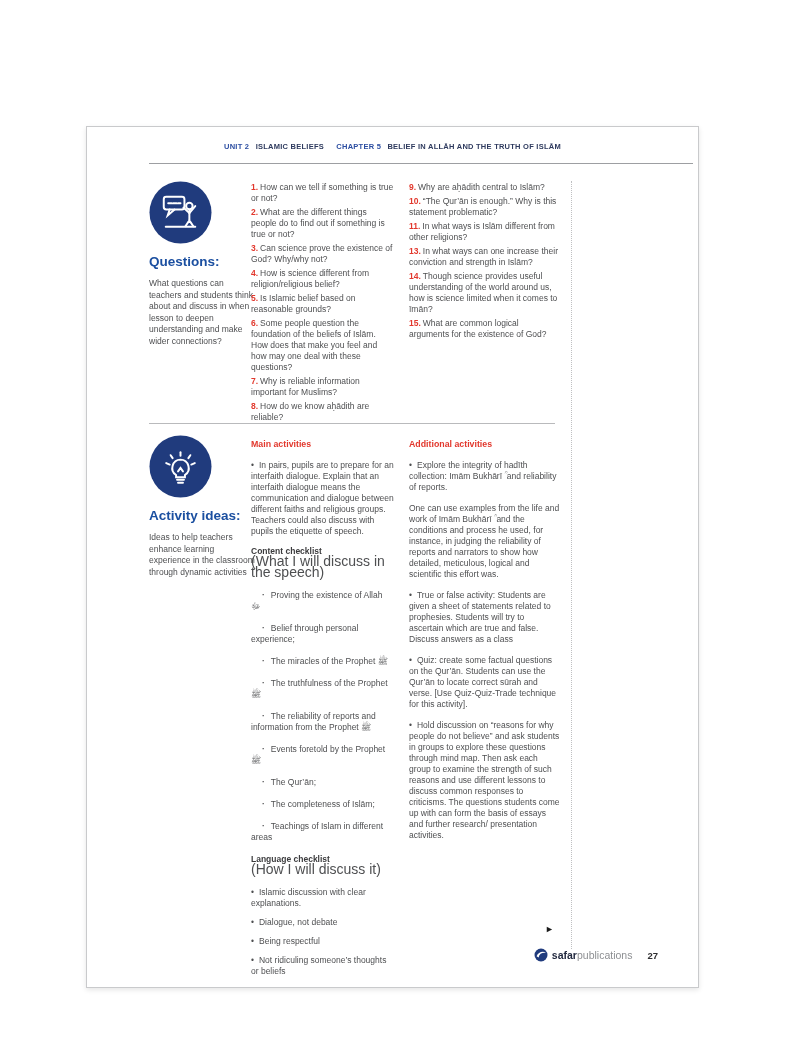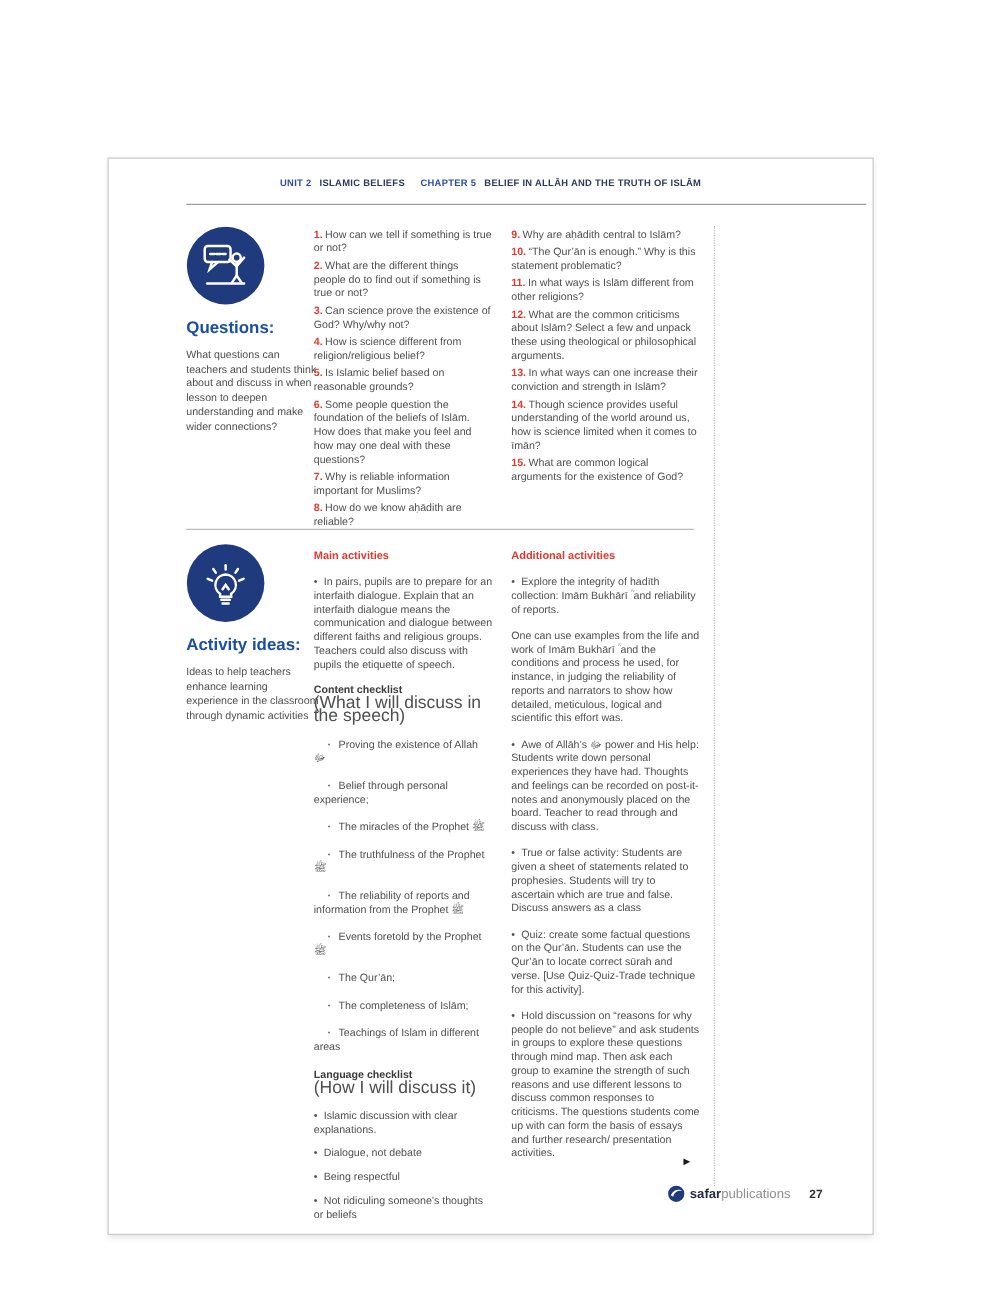--- a/index.html
+++ b/index.html
@@ -96,21 +96,20 @@
       <p class="q"><span class="qnum">5.</span><span>Is Islamic belief based on reasonable grounds?</span></p>
       <p class="q"><span class="qnum">6.</span><span>Some people question the foundation of the beliefs of Islām. How does that make you feel and how may one deal with these questions?</span></p>
       <p class="q"><span class="qnum">7.</span><span>Why is reliable information important for Muslims?</span></p>
       <p class="q"><span class="qnum">8.</span><span>How do we know aḥādith are reliable?</span></p>
     </div>
 
     <div class="colB top-q">
       <p class="q"><span class="qnum">9.</span><span>Why are aḥādith central to Islām?</span></p>
       <p class="q"><span class="qnum">10.</span><span>“The Qur’ān is enough.” Why is this statement problematic?</span></p>
       <p class="q"><span class="qnum">11.</span><span>In what ways is Islām different from other religions?</span></p>
-      <p class="q"><span class="qnum">12.</span><span>What are the common criticisms about Islām? Select a few and unpack these using theological or philosophical arguments.</span></p>
       <p class="q"><span class="qnum">13.</span><span>In what ways can one increase their conviction and strength in Islām?</span></p>
       <p class="q"><span class="qnum">14.</span><span>Though science provides useful understanding of the world around us, how is science limited when it comes to īmān?</span></p>
       <p class="q"><span class="qnum">15.</span><span>What are common logical arguments for the existence of God?</span></p>
     </div>
 
     <div class="section-divider"></div>
     <div class="dotted-line"></div>
 
     <div class="rail rail-a">
       <svg width="63" height="63" viewBox="0 0 64 64">
@@ -149,21 +148,20 @@
       <p class="lbi">Islamic discussion with clear explanations.</p>
       <p class="lbi">Dialogue, not debate</p>
       <p class="lbi">Being respectful</p>
       <p class="lbi">Not ridiculing someone’s thoughts or beliefs</p>
     </div>
 
     <div class="colB top-a">
       <h3 class="red-h">Additional activities</h3>
       <p class="ab bullet">Explore the integrity of hadīth collection: Imām Bukhārī ؒ and reliability of reports.</p>
       <p class="ab" style="margin-top:10px;">One can use examples from the life and work of Imām Bukhārī ؒ and the conditions and process he used, for instance, in judging the reliability of reports and narrators to show how detailed, meticulous, logical and scientific this effort was.</p>
-      <p class="ab bullet" style="margin-top:10px;">Awe of Allāh’s ﷻ power and His help: Students write down personal experiences they have had. Thoughts and feelings can be recorded on post-it-notes and anonymously placed on the board. Teacher to read through and discuss with class.</p>
       <p class="ab bullet" style="margin-top:10px;">True or false activity: Students are given a sheet of statements related to prophesies. Students will try to ascertain which are true and false. Discuss answers as a class</p>
       <p class="ab bullet" style="margin-top:10px;">Quiz: create some factual questions on the Qur’ān. Students can use the Qur’ān to locate correct sūrah and verse. [Use Quiz-Quiz-Trade technique for this activity].</p>
       <p class="ab bullet" style="margin-top:10px;">Hold discussion on “reasons for why people do not believe” and ask students in groups to explore these questions through mind map. Then ask each group to examine the strength of such reasons and use different lessons to discuss common responses to criticisms. The questions students come up with can form the basis of essays and further research/ presentation activities.</p>
     </div>
 
     <div class="next-arrow">►</div>
 
     <div class="doc-footer">
       <svg width="14" height="14" viewBox="0 0 14 14">
         <circle cx="7" cy="7" r="6.5" fill="#203b7d"></circle>

